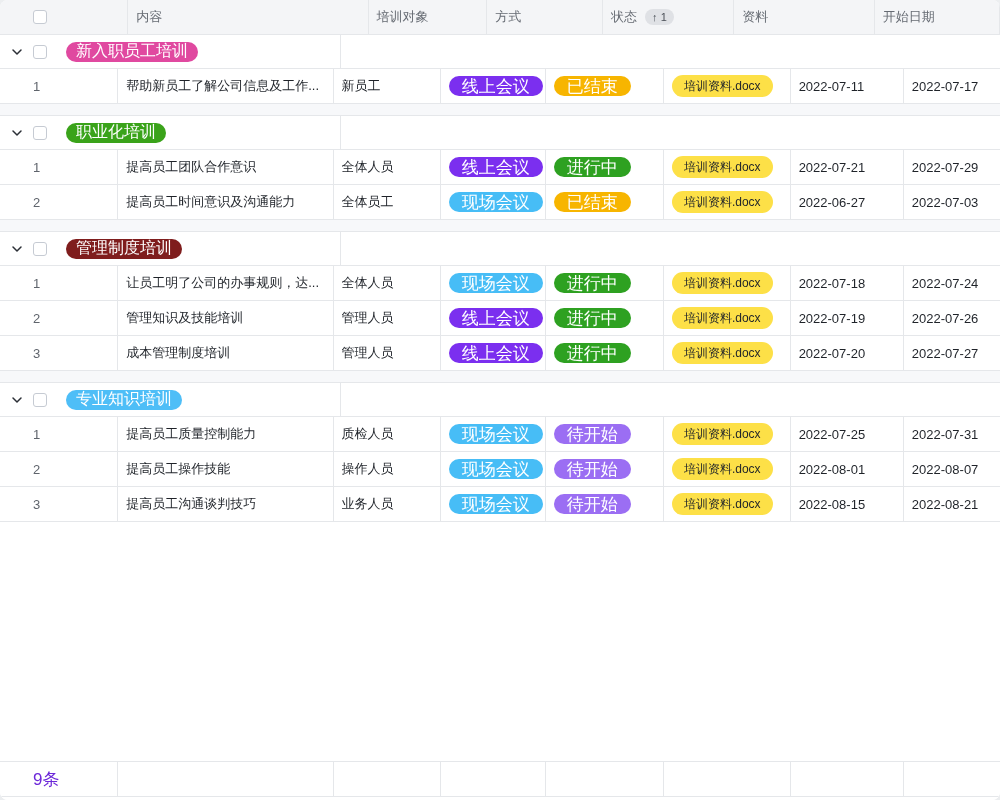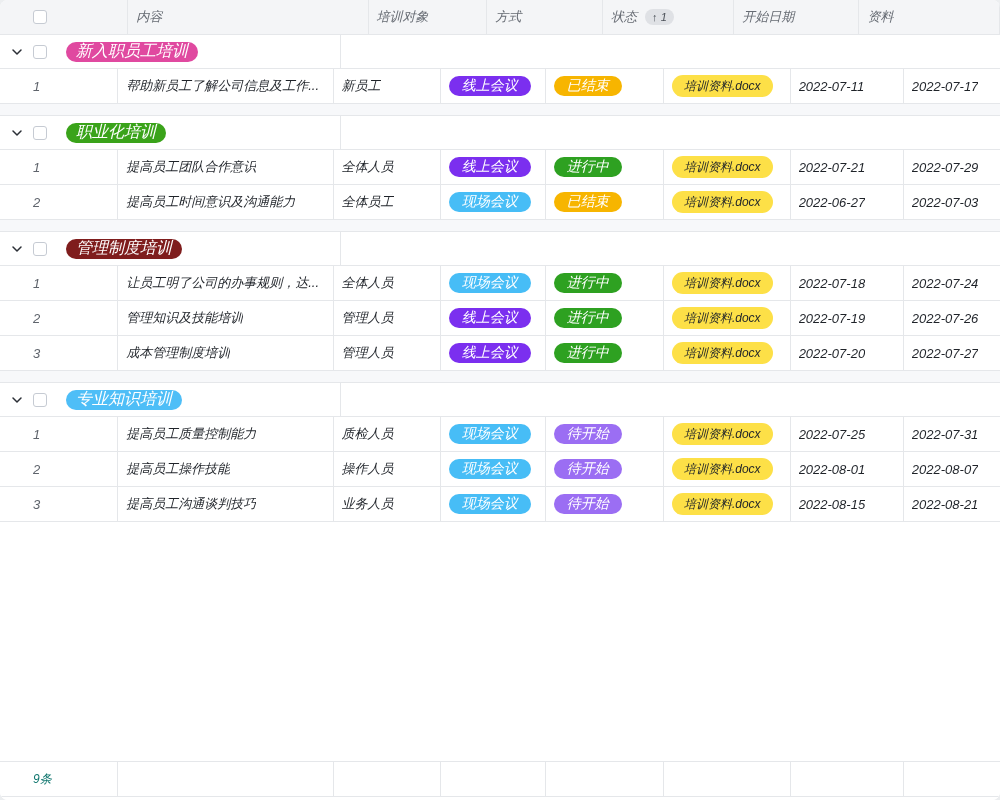--- a/index.html
+++ b/index.html
@@ -7,21 +7,21 @@
     width:1000px;height:800px;
     background:#eceef0;
     font-family:"Liberation Sans","DejaVu Sans",sans-serif;
   }
   .app{
     width:1000px;height:800px;
     background:#fff;border-radius:8px;overflow:hidden;
     display:flex;flex-direction:column;
     color:#1f2329;font-size:13px;
   }
-  .row{display:flex;flex-shrink:0;align-items:stretch;font-style:italic;}
+  .row{display:flex;flex-shrink:0;align-items:stretch;}
   .cell{
     display:flex;align-items:center;
     padding:0 8px;
     border-right:1px solid #e5e7ea;
     overflow:hidden;white-space:nowrap;
   }
   
   .col-idx{width:95px;padding-left:33px;padding-right:4px;}
   .col-content{width:235px;}
   .col-target{width:107px;}
@@ -48,42 +48,42 @@
   .gleft{width:330px;display:flex;align-items:center;padding-left:10px;border-right:1px solid #e5e7ea;}
   .gright{flex:1;}
   .chevron{margin-right:9px;flex-shrink:0;}
   .gleft .checkbox{margin-right:19px;}
   
   .spacer-row{height:11px;background:#f7f8fa;border-bottom:1px solid #e5e7ea;}
   
   .pill{
     height:20px;padding:0 13px;border-radius:11px;
     display:inline-flex;align-items:center;
-    color:#fff;font-size:14px;flex-shrink:0;
+    color:#fff;font-size:17px;flex-shrink:0;
   }
   .group-pill{
     height:20px;padding:0 10px;border-radius:10px;
     display:inline-flex;align-items:center;
     color:#fff;font-size:16px;flex-shrink:0;
   }
   .doc-pill{
     height:22px;padding:0 12px;border-radius:11px;
     display:inline-flex;align-items:center;
     background:#fde047;color:#1f2329;font-size:12px;flex-shrink:0;
   }
   .checkbox{
     width:14px;height:14px;
     border:1.5px solid #c6cbd3;border-radius:3px;
     background:#fff;flex-shrink:0;display:inline-block;box-sizing:border-box;
   }
   
   .grow{flex:1;background:#fff;}
   .footer-row{height:34px;border-top:1px solid #e5e7ea;border-bottom:1px solid #e5e7ea;background:#fff;}
   .footer-row .cell{border-bottom:none;}
-  .count{color:#0f766e;font-size:12px;}
+  .count{color:#6d28d9;font-size:17px;}
   .bottom-pad{height:3px;background:#fff;flex-shrink:0;}
 </style>
 </head>
 <body>
 
 <div class="app">
 
   <div class="row hrow">
     <div class="cell col-idx">
       <span class="checkbox"></span>
@@ -94,25 +94,25 @@
     <div class="cell col-target">
       <span>培训对象</span>
     </div>
     <div class="cell col-method">
       <span>方式</span>
     </div>
     <div class="cell col-status">
       <span>状态</span>
       <span class="sort-badge">↑ 1</span>
     </div>
+    <div class="cell col-material">
+      <span>资料</span>
+    </div>
     <div class="cell col-start">
       <span>开始日期</span>
-    </div>
-    <div class="cell col-material">
-      <span>资料</span>
     </div>
   </div>
 
   <div class="row group-row">
     <div class="gleft">
       <svg class="chevron" width="14" height="14" viewBox="0 0 14 14">
           <path d="M3 5 L7 9 L11 5" fill="none" stroke="#2b2f36" stroke-width="1.5" stroke-linecap="round" stroke-linejoin="round"></path>
         </svg>
       <span class="checkbox"></span>
       <span class="group-pill" style="background-color: rgb(224, 73, 160);">新入职员工培训</span>

